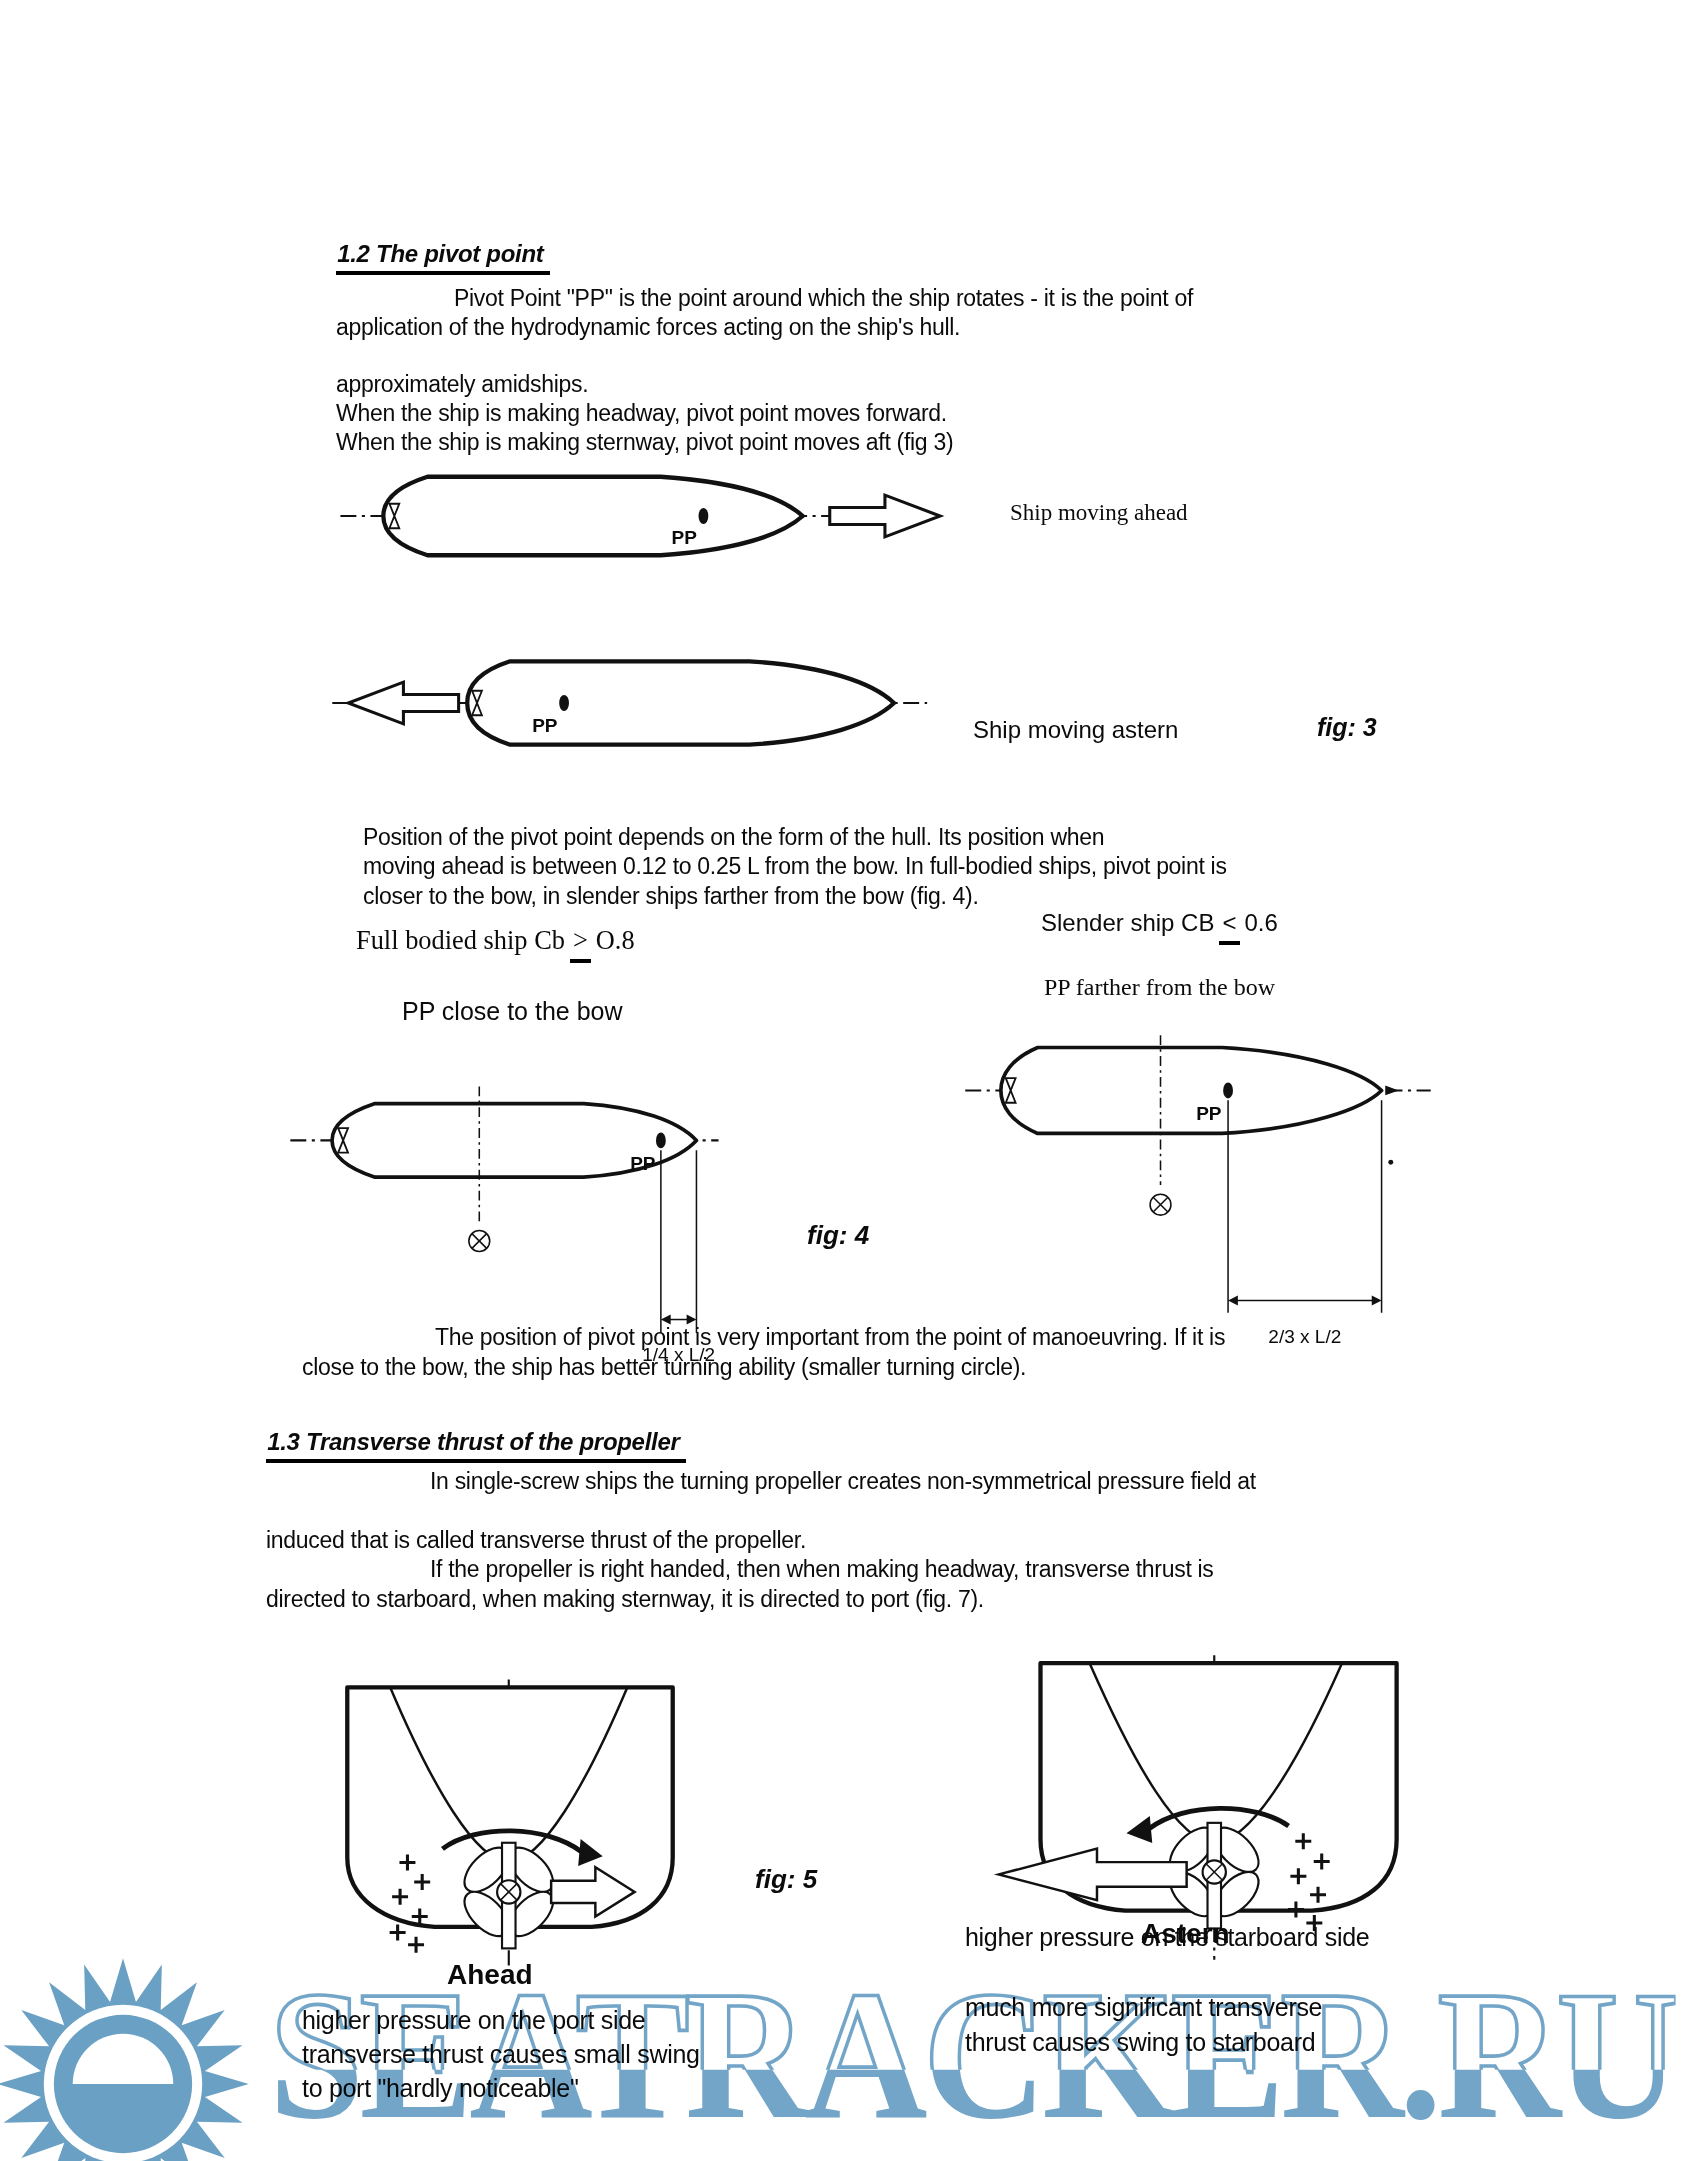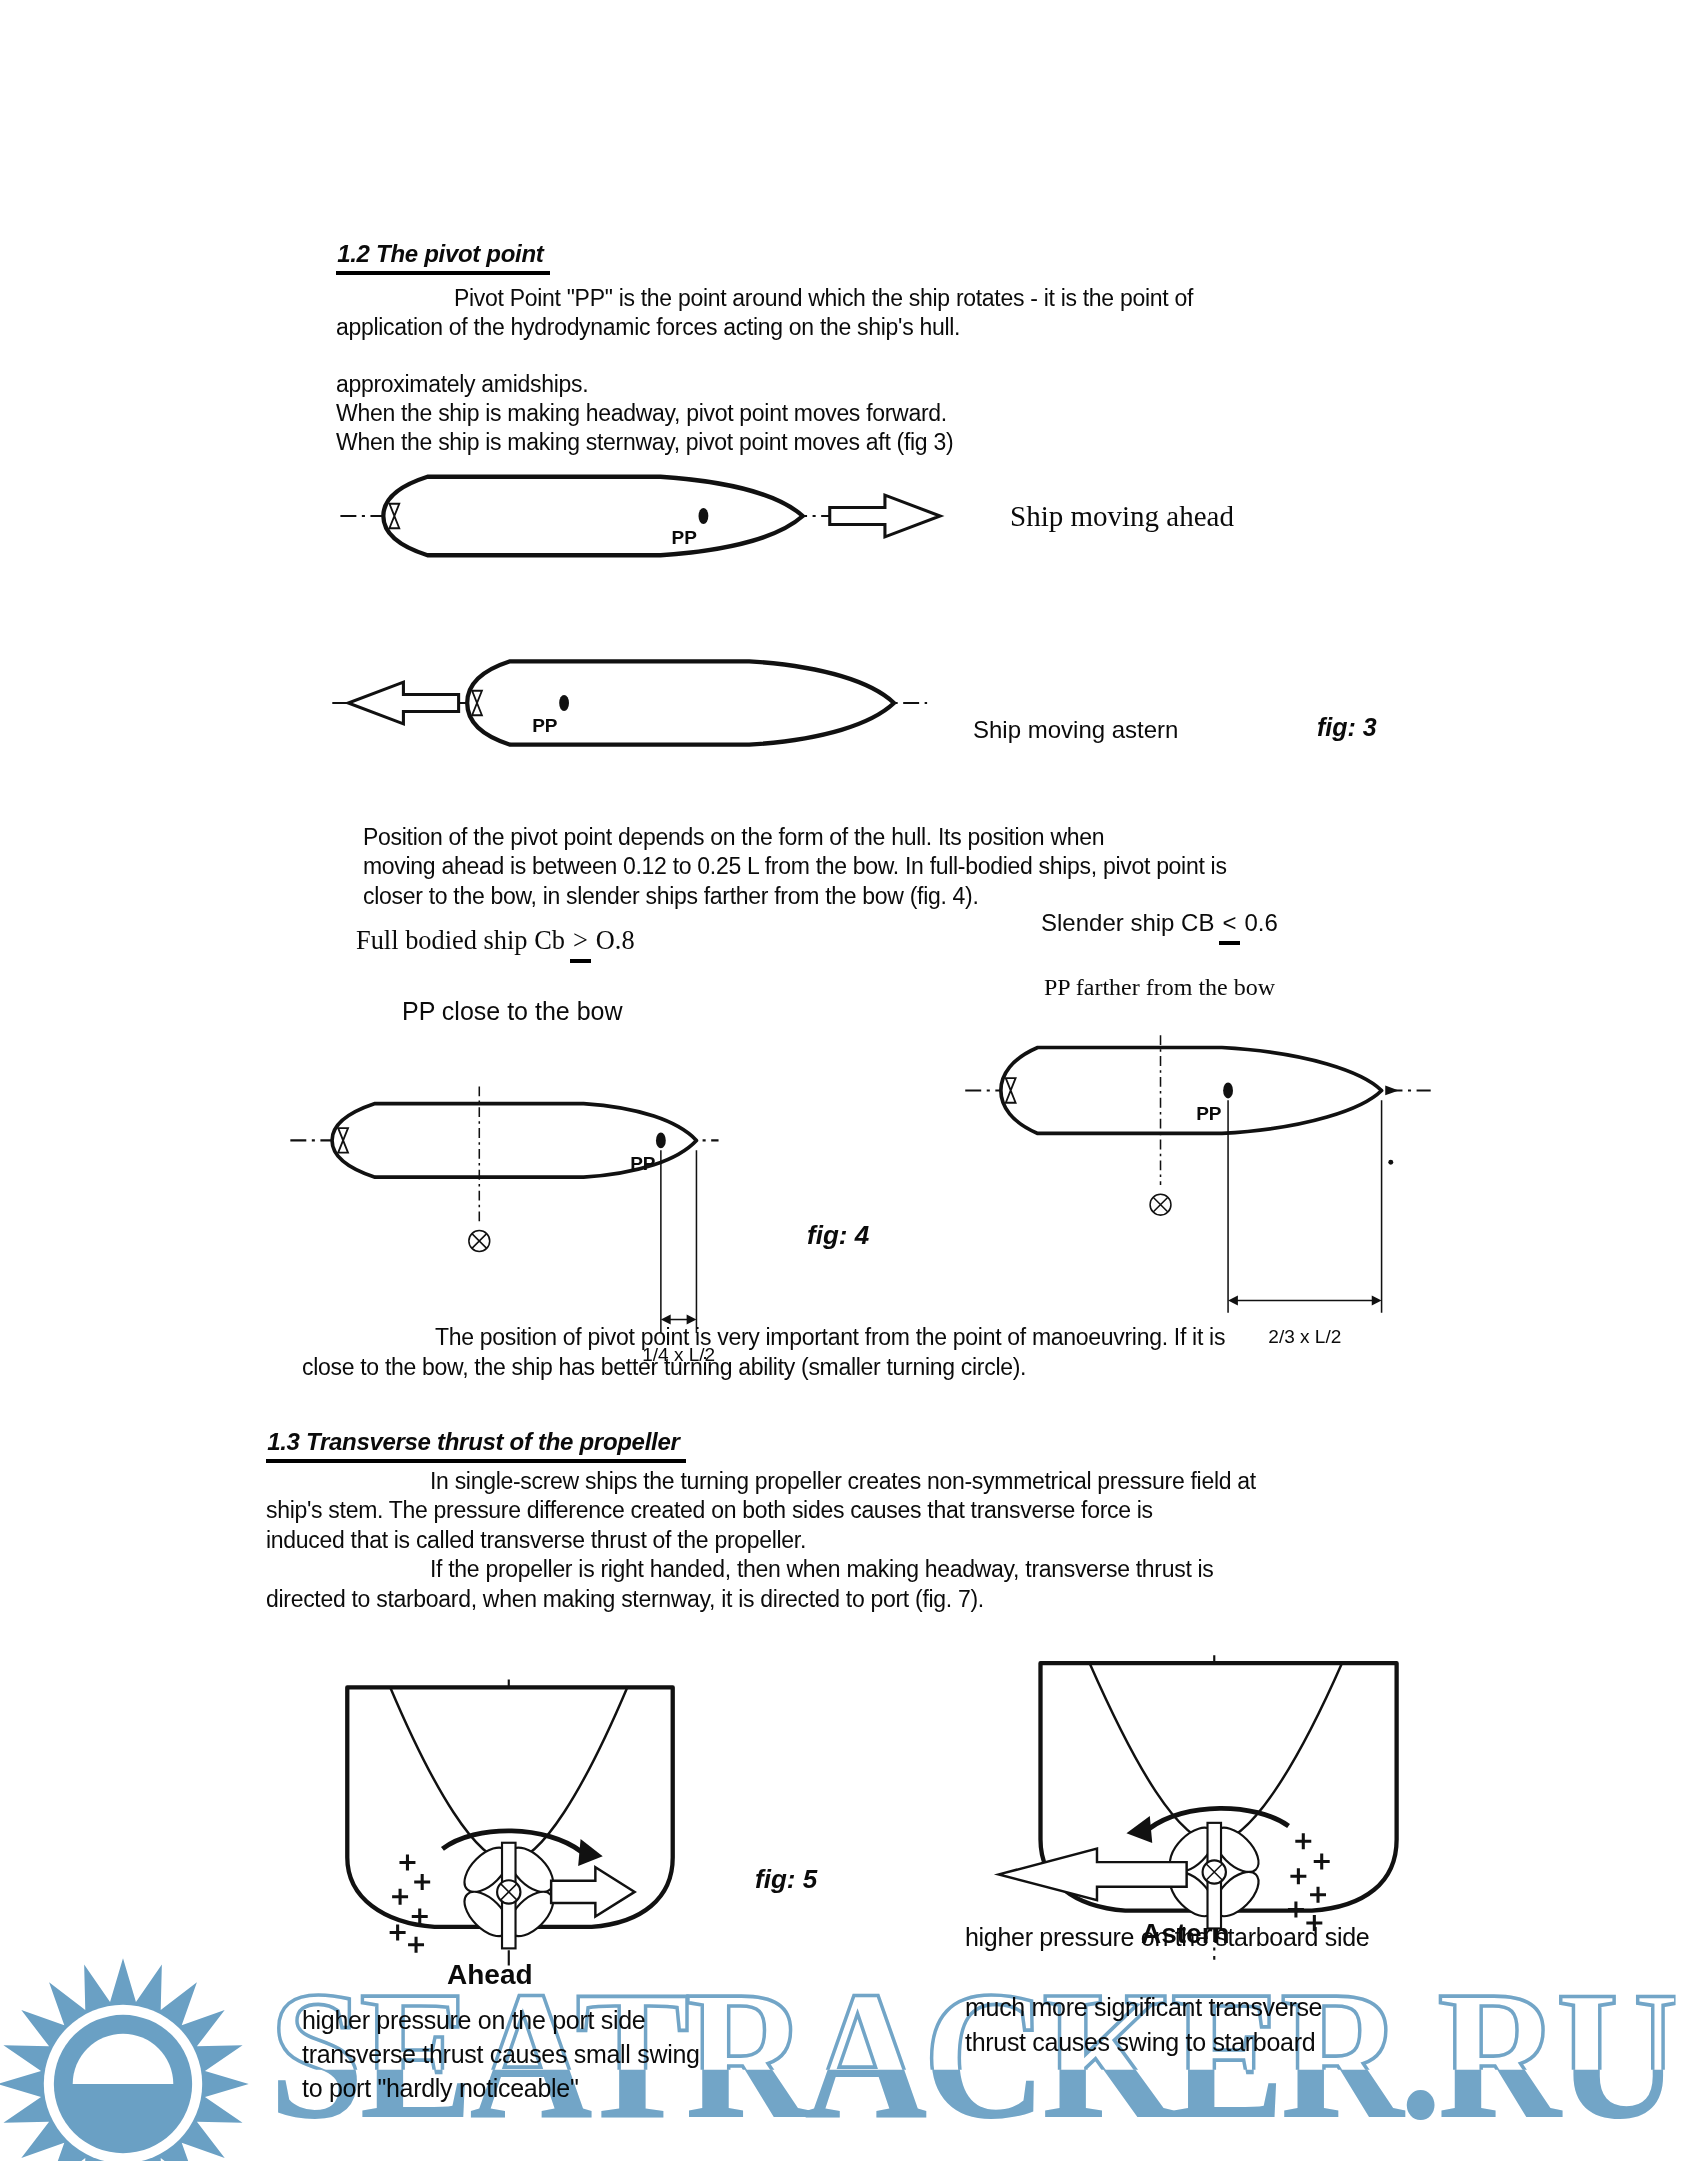--- a/index.html
+++ b/index.html
@@ -46,21 +46,21 @@
   <div class="tline" style="left:336px;top:405px">When the ship is making sternway, pivot point moves aft (fig 3)</div>
 
   <svg style="left:335px;top:427px" width="651" height="130" viewBox="0 0 1060 212">
     <path class="cl" d="M8,106 H830"></path>
     <path class="hull" d="M150,42 L530,42 C650,50 726,74 762,106 C726,138 650,162 530,170 L150,170 C100,154 78,132 78,106 C78,80 100,58 150,42 Z"></path>
     <path class="wht" style="stroke-width:3" d="M88,86 L104,86 L88,126 L104,126 Z"></path>
     <ellipse cx="600" cy="106" rx="8" ry="13" fill="#111"></ellipse>
     <text class="pp" x="548" y="152">PP</text>
     <path class="wht" style="stroke-width:5" d="M806,92 L896,92 L896,72 L986,106 L896,140 L896,120 L806,120 Z"></path>
   </svg>
-  <div class="seclab serif" style="left:1010px;top:476px;font-size:29px">Ship moving ahead</div>
+  <div class="seclab serif" style="left:1010px;top:476px;font-size:23px">Ship moving ahead</div>
 
   <svg style="left:295px;top:614px" width="651" height="130" viewBox="0 0 1060 212">
     <path class="cl" d="M60,106 H1030"></path>
     <path class="wht" style="stroke-width:5" d="M266,92 L176,92 L176,72 L86,106 L176,140 L176,120 L266,120 Z"></path>
     <path class="hull" d="M350,38 L740,38 C862,46 940,72 976,106 C940,140 862,166 740,174 L350,174 C300,158 280,134 280,106 C280,78 300,54 350,38 Z"></path>
     <path class="wht" style="stroke-width:3" d="M288,86 L304,86 L288,126 L304,126 Z"></path>
     <ellipse cx="438" cy="106" rx="8" ry="13" fill="#111"></ellipse>
     <text class="pp" x="386" y="154">PP</text>
   </svg>
   <div class="seclab" style="left:973px;top:692px;font-size:24px">Ship moving astern</div>
@@ -111,21 +111,20 @@
     <text class="dimtxt" x="555" y="530" text-anchor="middle">2/3 x L/2</text>
     <circle cx="695" cy="235" r="4" fill="#111"></circle>
   </svg>
 
   <div class="tline" style="left:435px;top:1300px">The position of pivot point is very important from the point of manoeuvring. If it is</div>
   <div class="tline" style="left:302px;top:1330px">close to the bow, the ship has better turning ability (smaller turning circle).</div>
 
   <div class="heading" style="left:266px;top:1404px">1.3  Transverse thrust of the propeller</div>
 
   <div class="tline" style="left:430px;top:1444px">In single-screw ships the turning propeller creates non-symmetrical pressure field at</div>
-  <div class="tline" style="left:266px;top:1473px">ship's stem. The pressure difference created on both sides causes that transverse force is</div>
   <div class="tline" style="left:266px;top:1503px">induced that is called transverse thrust of the propeller.</div>
   <div class="tline" style="left:430px;top:1532px">If the propeller is right handed, then when making headway, transverse thrust is</div>
   <div class="tline" style="left:266px;top:1562px">directed to starboard, when making sternway, it is directed to port (fig. 7).</div>
 
   <svg style="left:335px;top:1654px" width="350" height="289" viewBox="0 0 570 470">
     <path class="cl" d="M283,2 V468"></path>
     <path class="hull" d="M20,15 L550,15 L550,292 C550,358 500,399 418,405 L162,405 C80,399 20,358 20,292 Z"></path>
     <path class="ln" style="stroke-width:4" d="M90,15 C160,180 230,297 283,300 C336,297 406,180 476,15"></path>
     <path class="ln" style="stroke-width:8" d="M175,278 C230,237 345,239 402,283"></path>
     <path d="M400,262 L436,290 L396,306 Z" fill="#111"></path>

